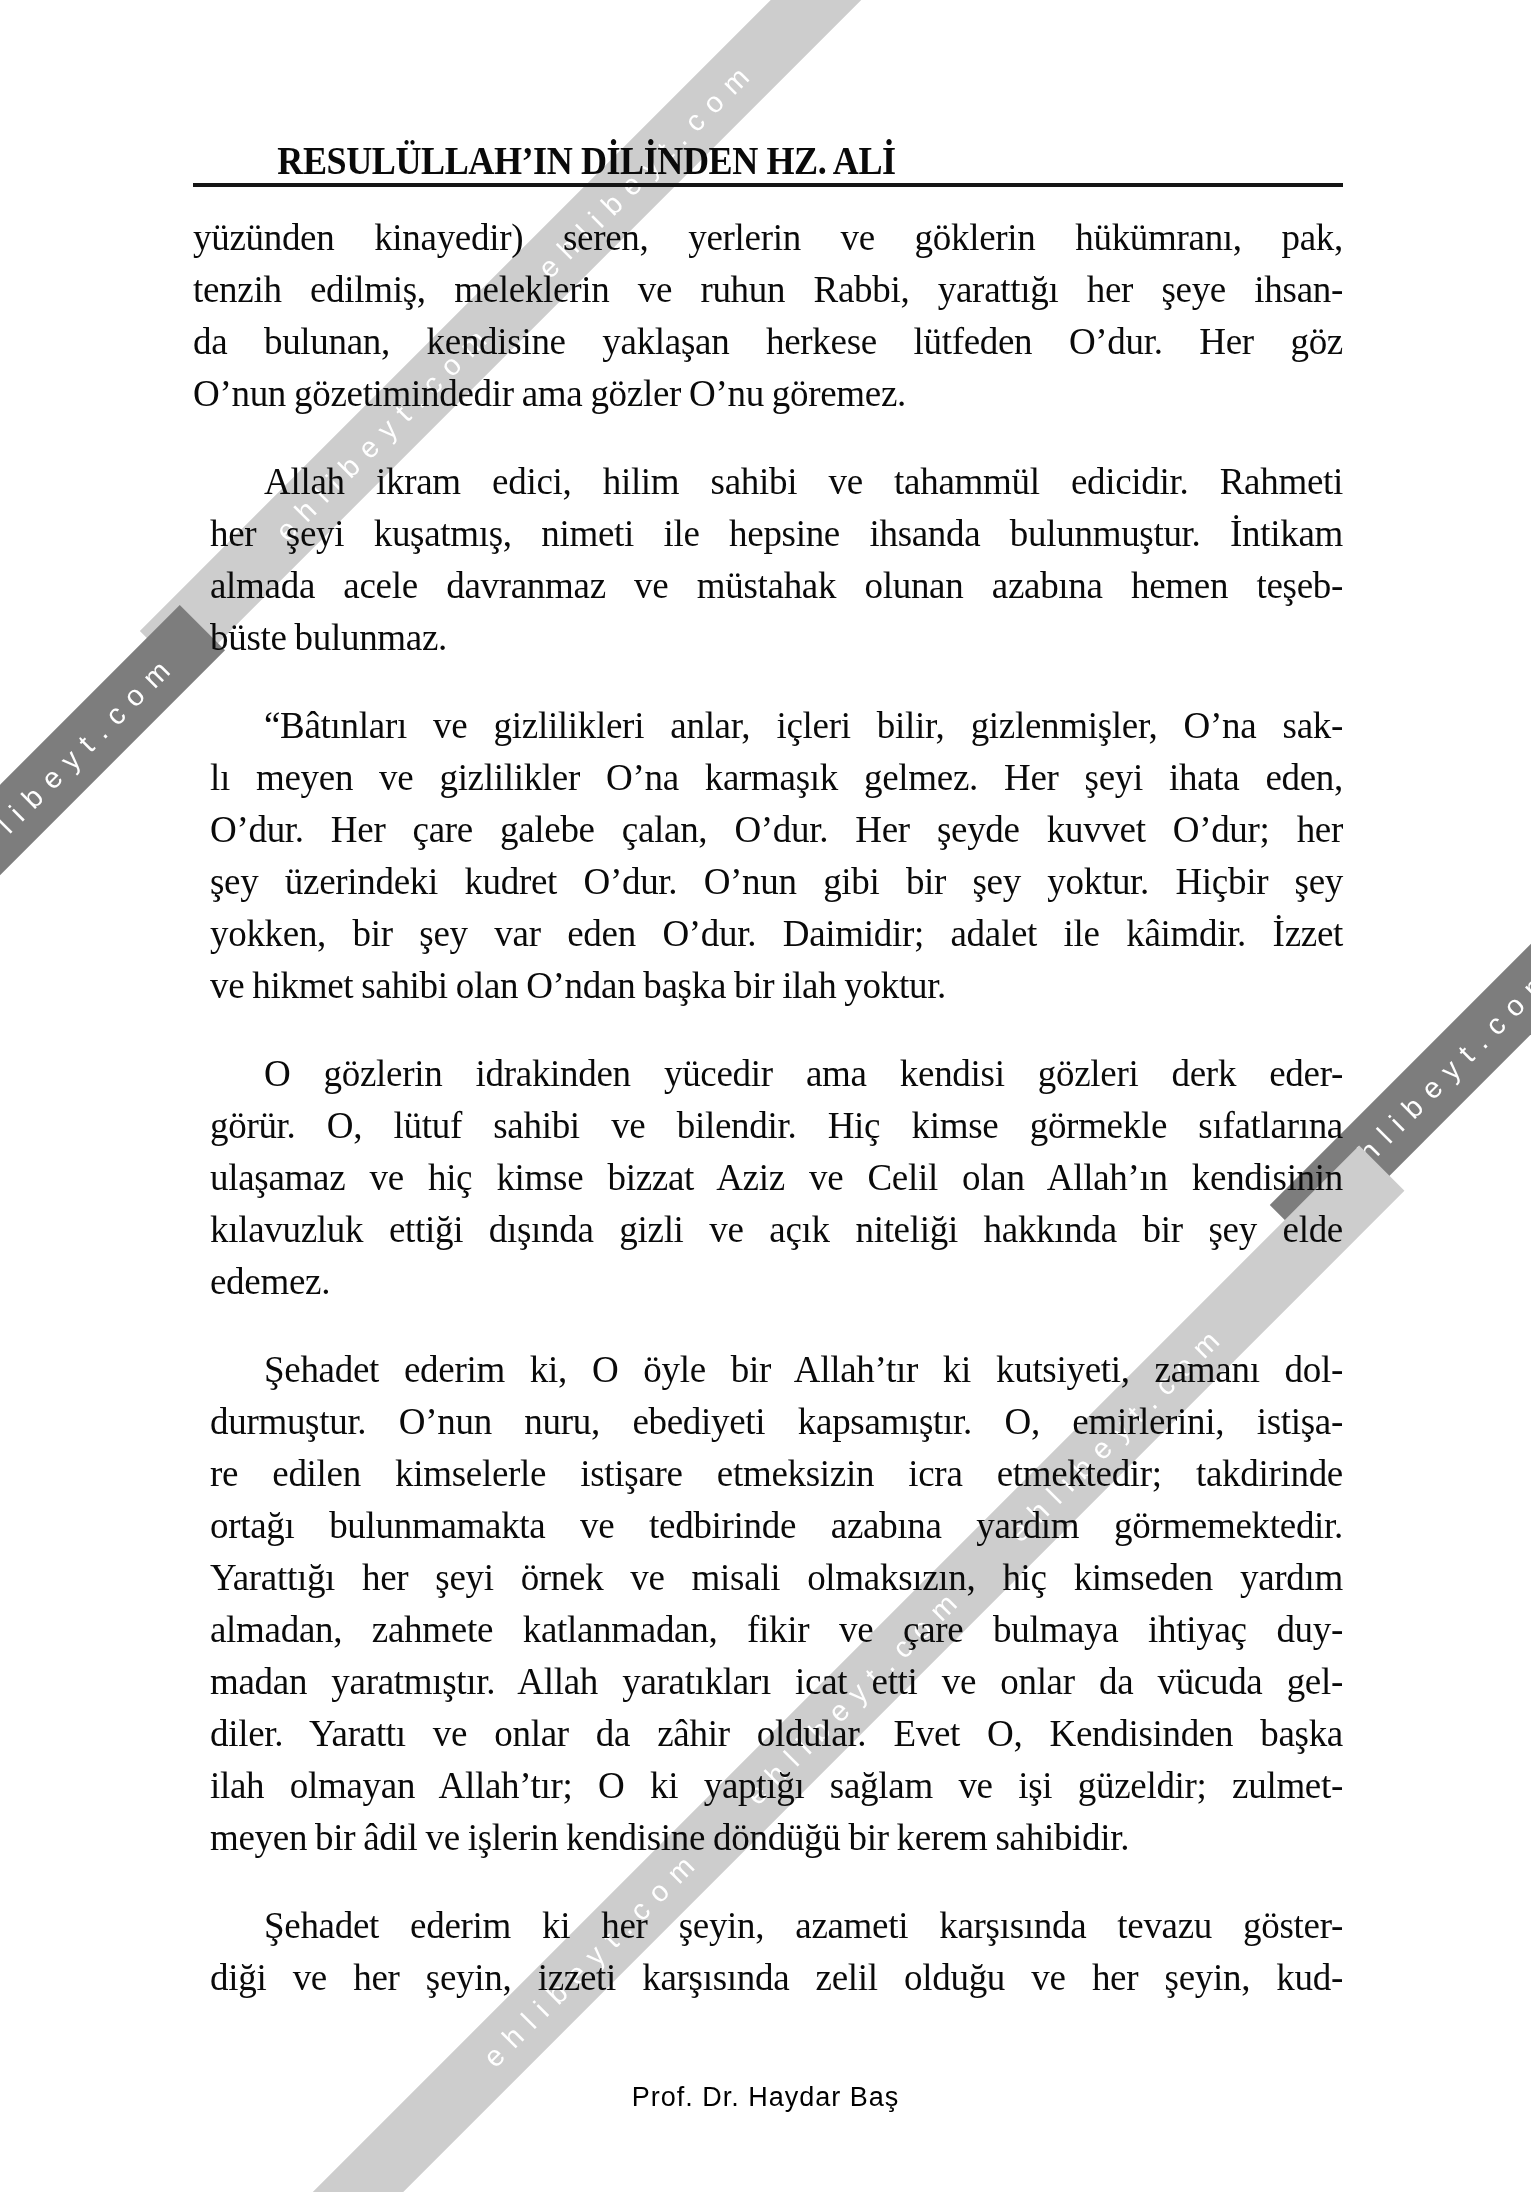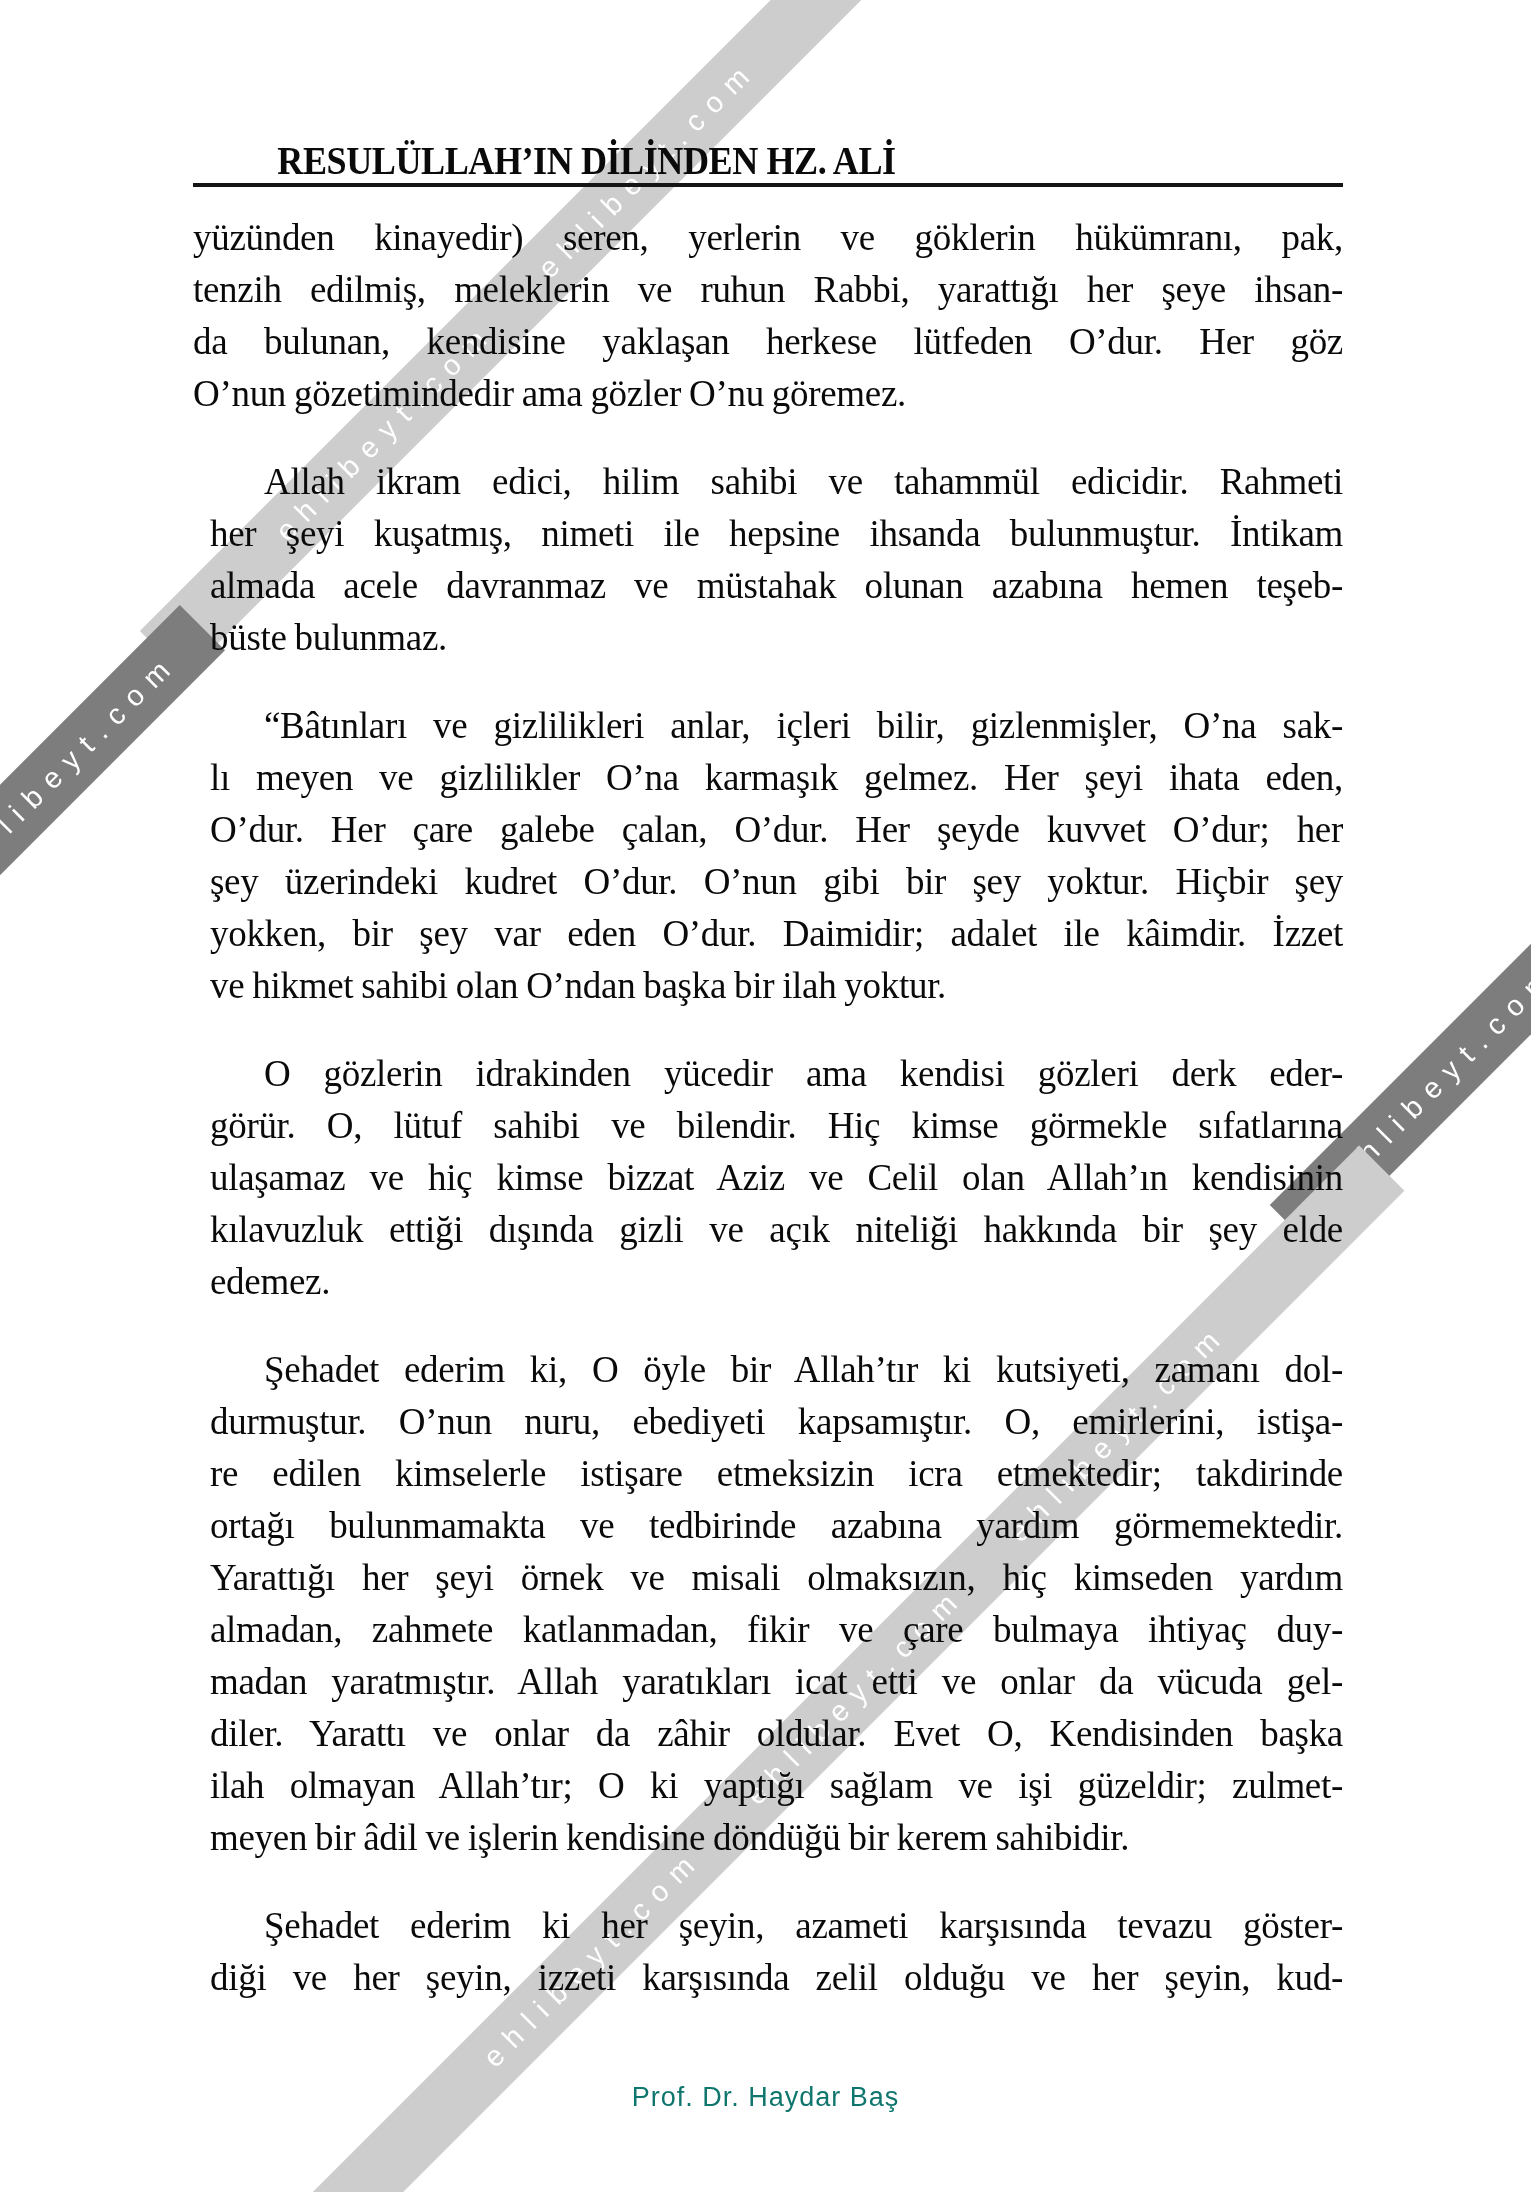--- a/index.html
+++ b/index.html
@@ -66,21 +66,21 @@
     white-space:normal;
   }
   .line.endline{text-align-last:left;}
   .line.firstline{text-indent:54px;}
   .footer{
     position:absolute;left:0;right:0;top:2082px;z-index:1;
     text-align:center;
     font-family:"Liberation Sans","DejaVu Sans",sans-serif;
     font-size:27px;
     letter-spacing:1px;
-    color:#0f766e;
+    color:#000000;
   }
 </style>
 </head>
 <body>
 
 <div class="page-wrap">
 
   <div class="wm-band light" style="left:16px;top:268px;width:1000px;">ehlibeyt.com&nbsp;&nbsp;&nbsp;&nbsp;ehlibeyt.com</div>
   <div class="wm-band dark" style="left:-122px;top:730px;width:380px;">ehlibeyt.com</div>
   <div class="wm-band dark" style="left:1228px;top:1040px;width:440px;">ehlibeyt.com</div>

